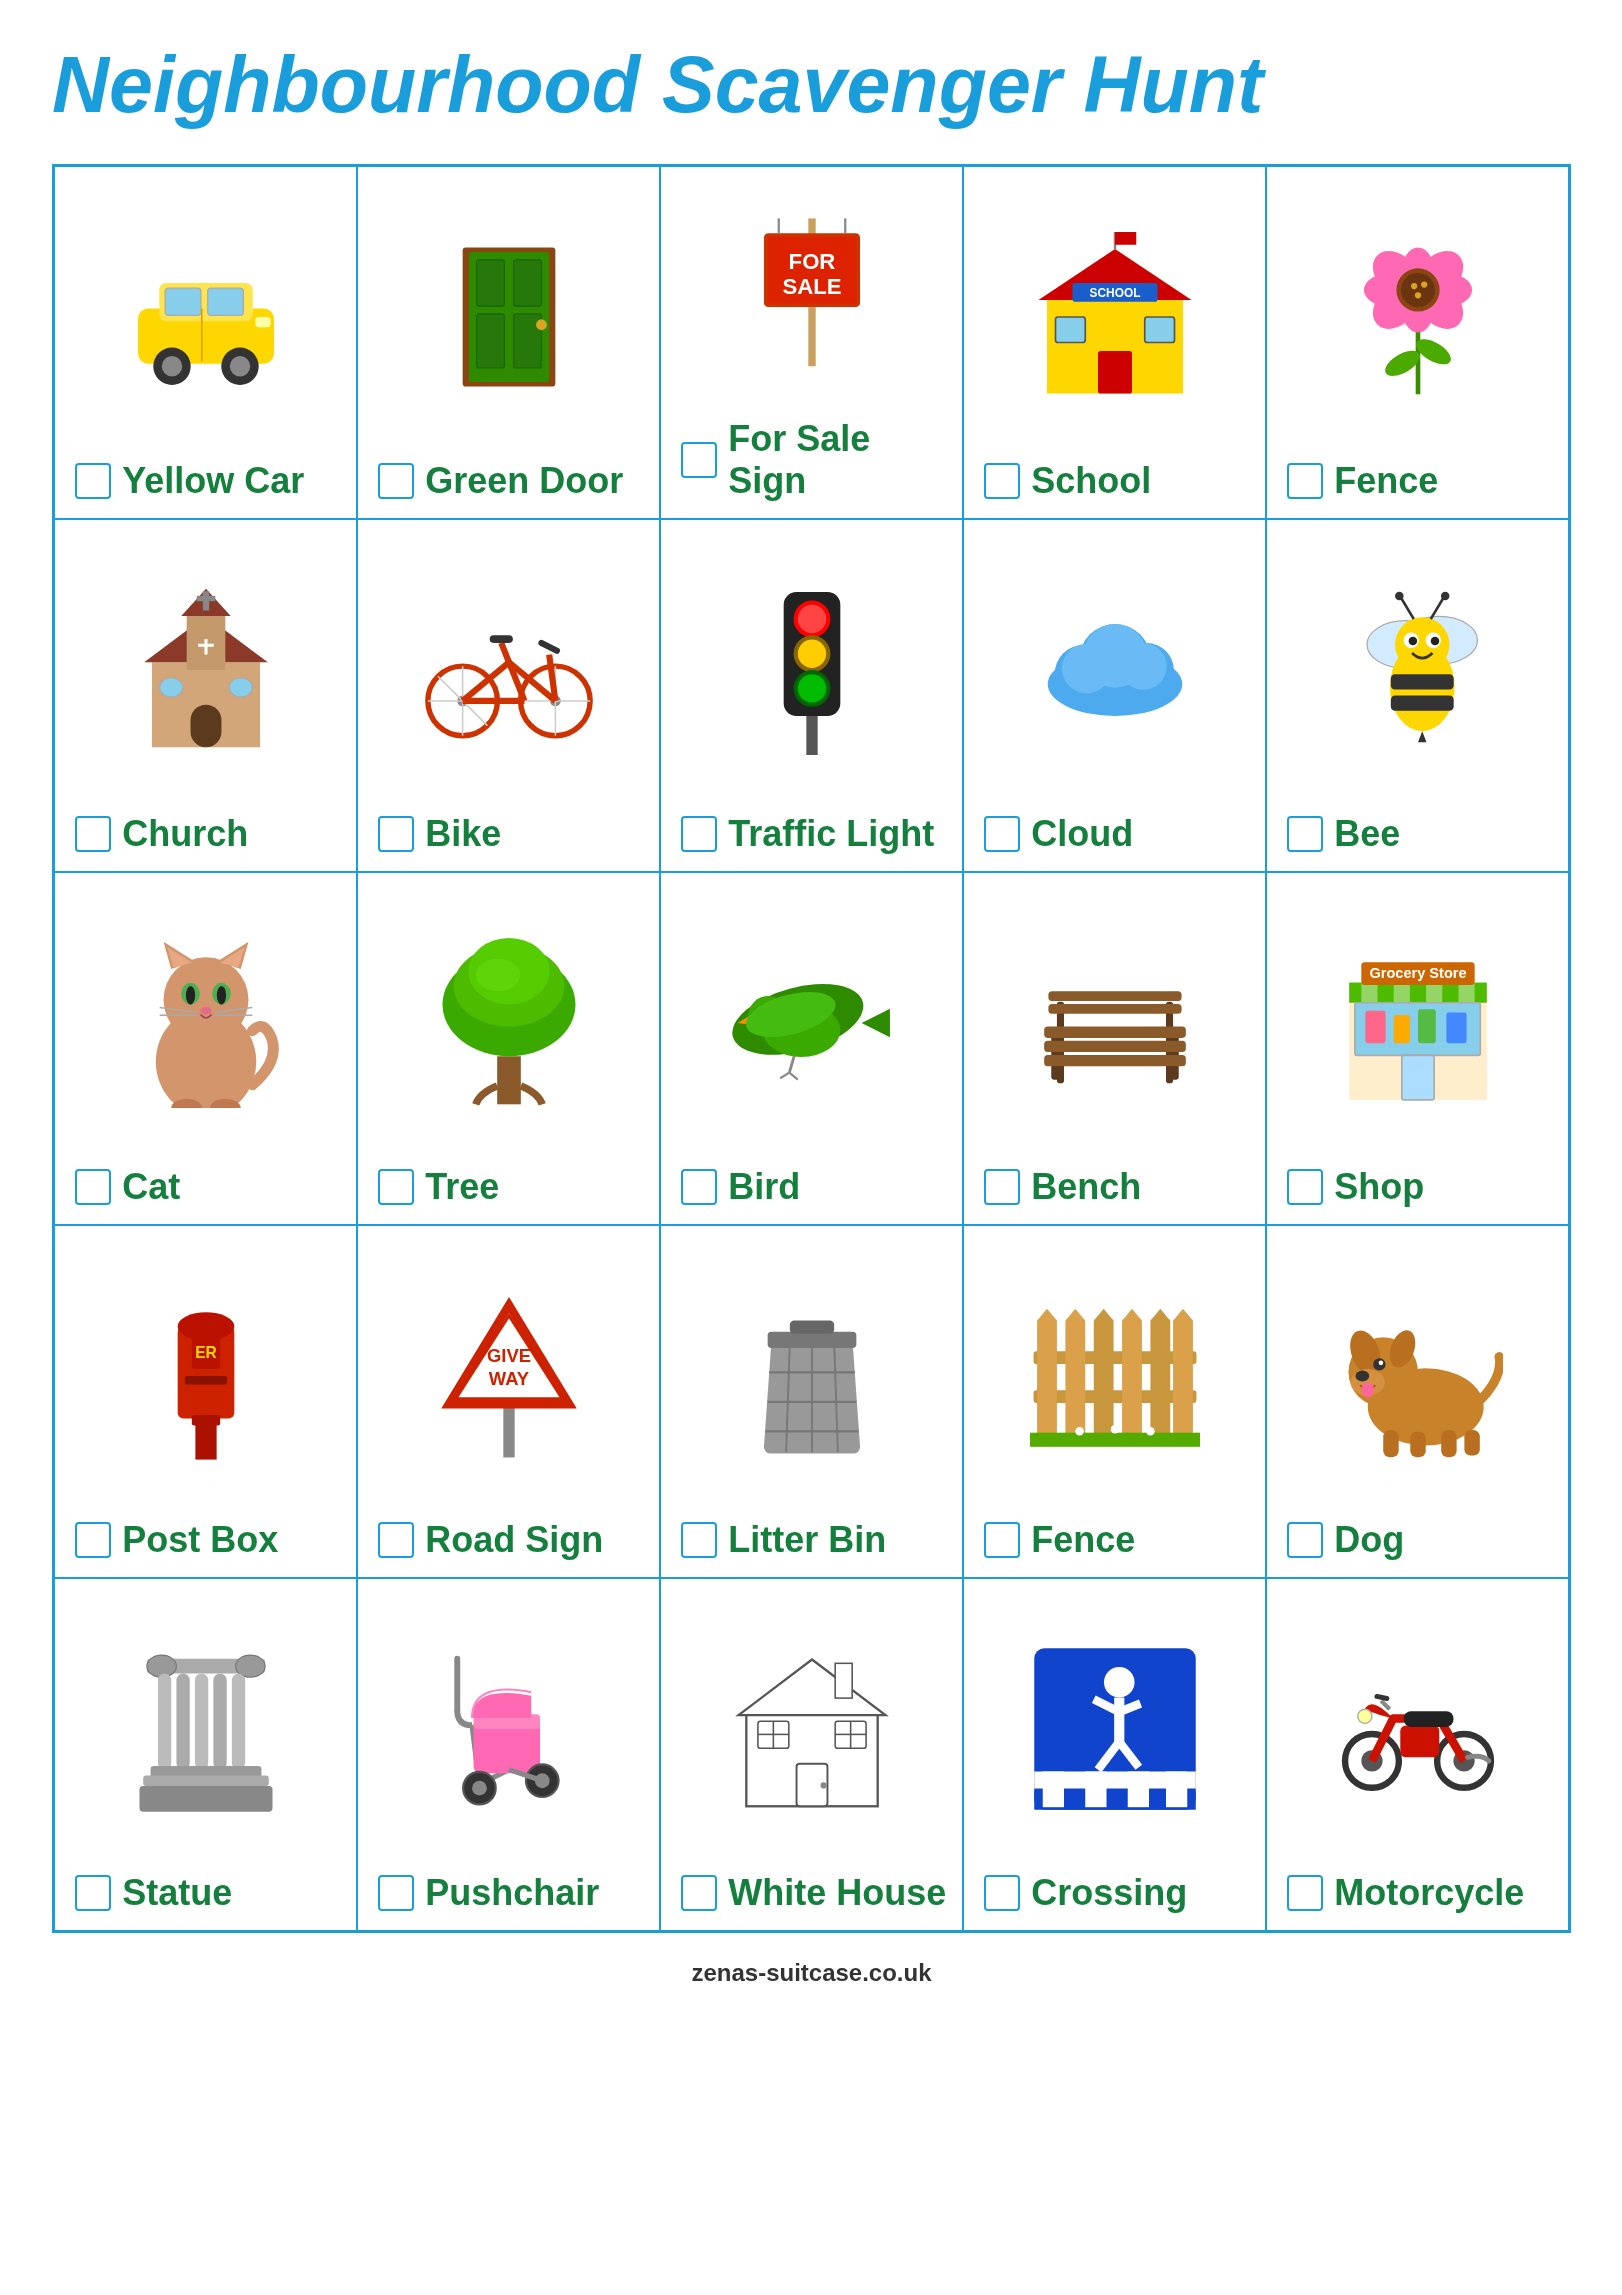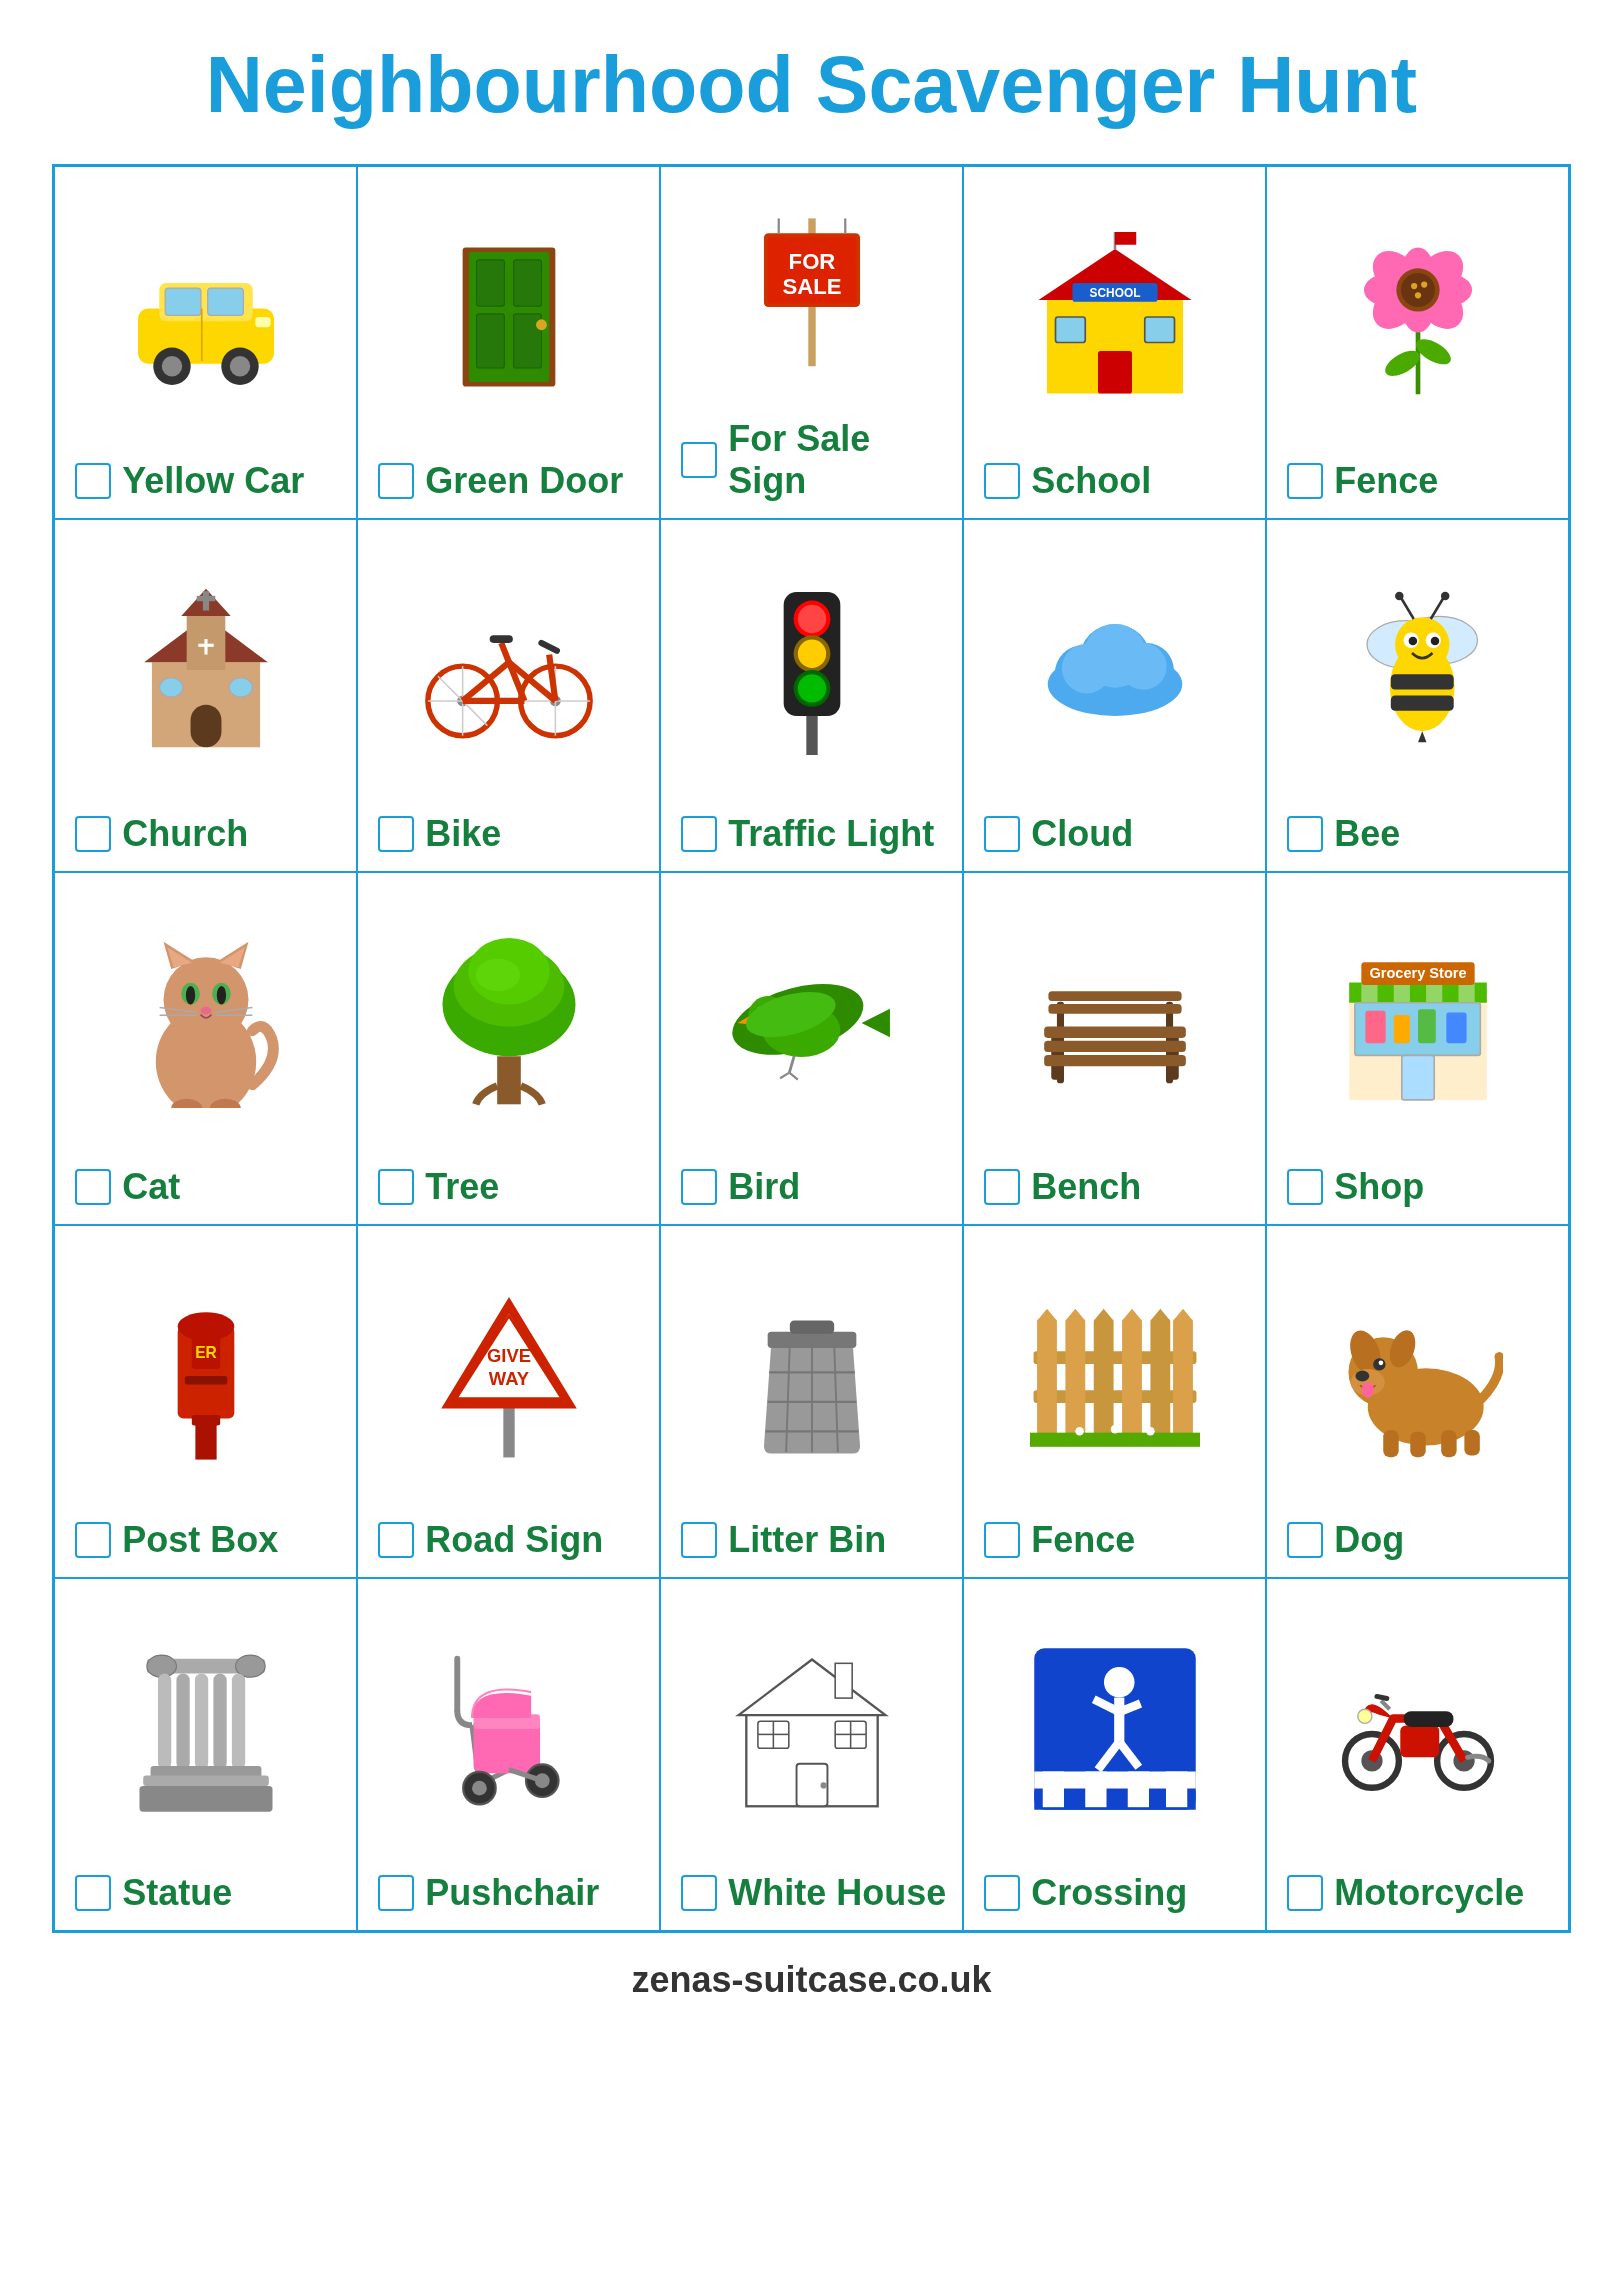--- a/index.html
+++ b/index.html
@@ -7,22 +7,23 @@
       width: 1623px;
       min-height: 2295px;
       background: white;
       font-family: Arial, sans-serif;
       padding: 39px 52px 39px 52px;
     }
     h1 {
       font-size: 79px;
       font-weight: 900;
       color: #1a9edb;
-      text-align: center;
+      text-align: left;
       margin-bottom: 33px;
+      font-style: italic;
     }
     .grid {
       border: 2px solid #1a9edb;
       display: grid;
       grid-template-columns: repeat(5, 1fr);
       width: 100%;
     }
     .cell {
       border: 1.3px solid #1a9edb;
       display: flex;
@@ -60,21 +61,21 @@
       background: white;
     }
     .label-text {
       font-size: 36px;
       font-weight: 700;
       color: #15803d;
     }
     .footer {
       text-align: center;
       margin-top: 26px;
-      font-size: 36px;
+      font-size: 24px;
       color: #333;
       font-weight: 600;
     }
   </style>
 </head>
 <body>
 
 <h1>Neighbourhood Scavenger Hunt</h1>
 
 <div class="grid">

